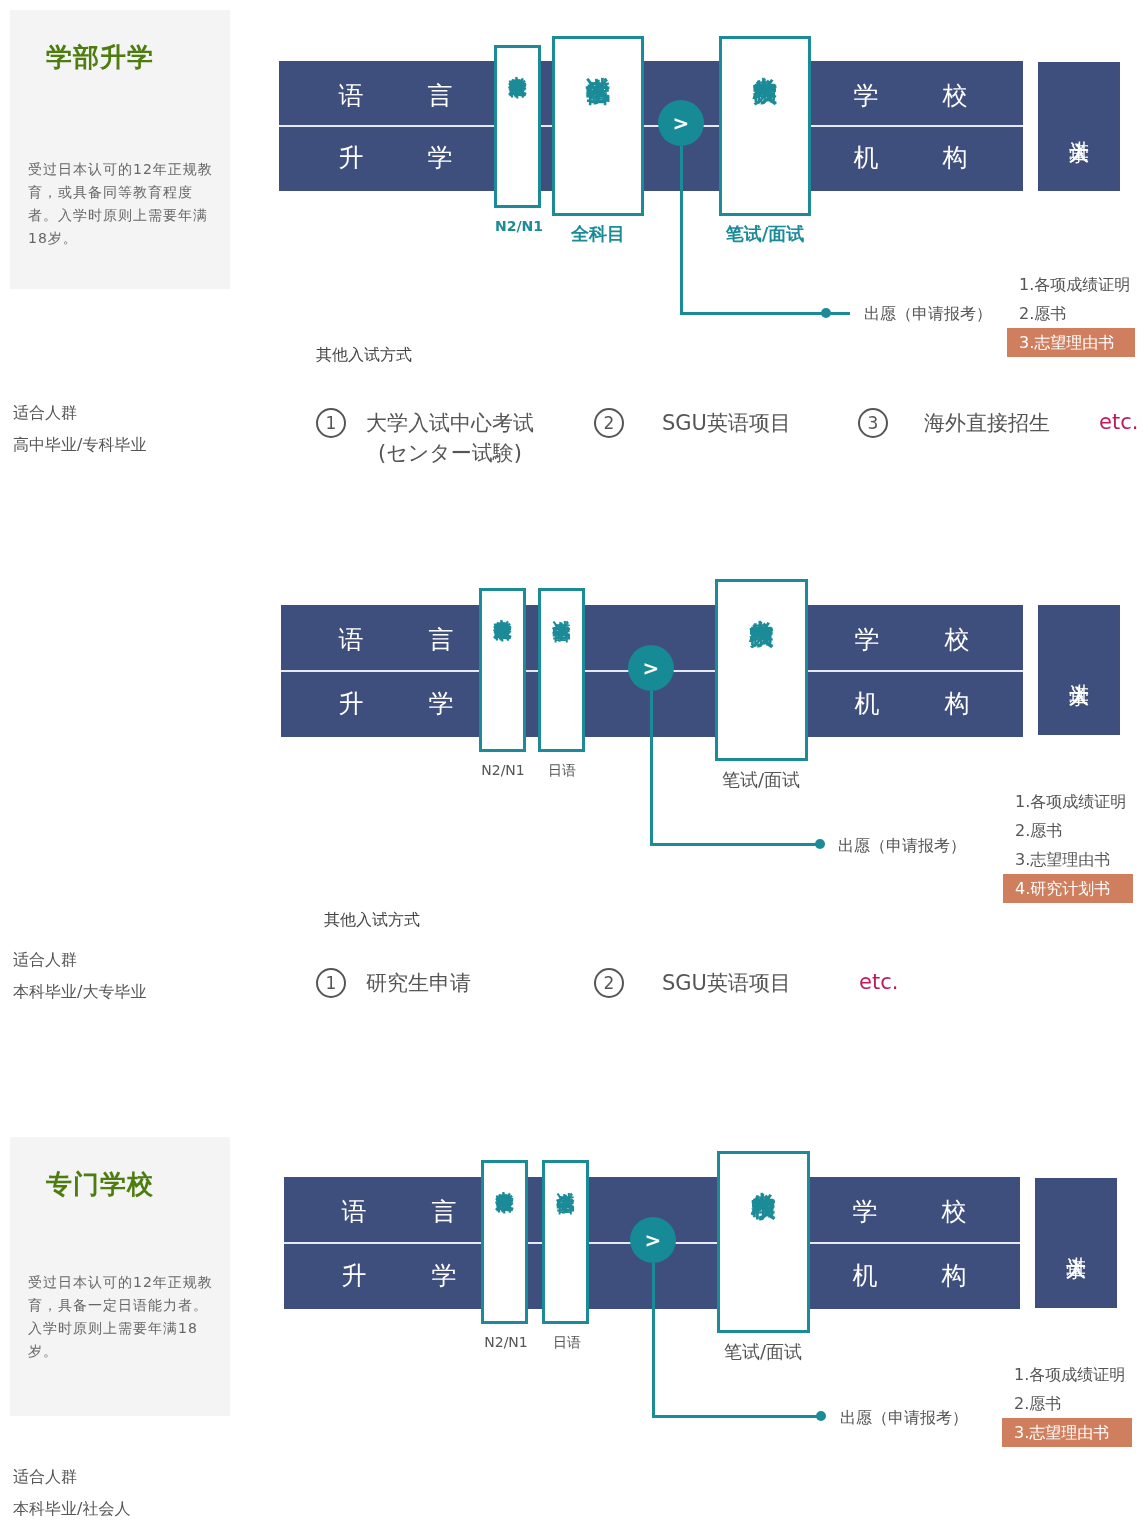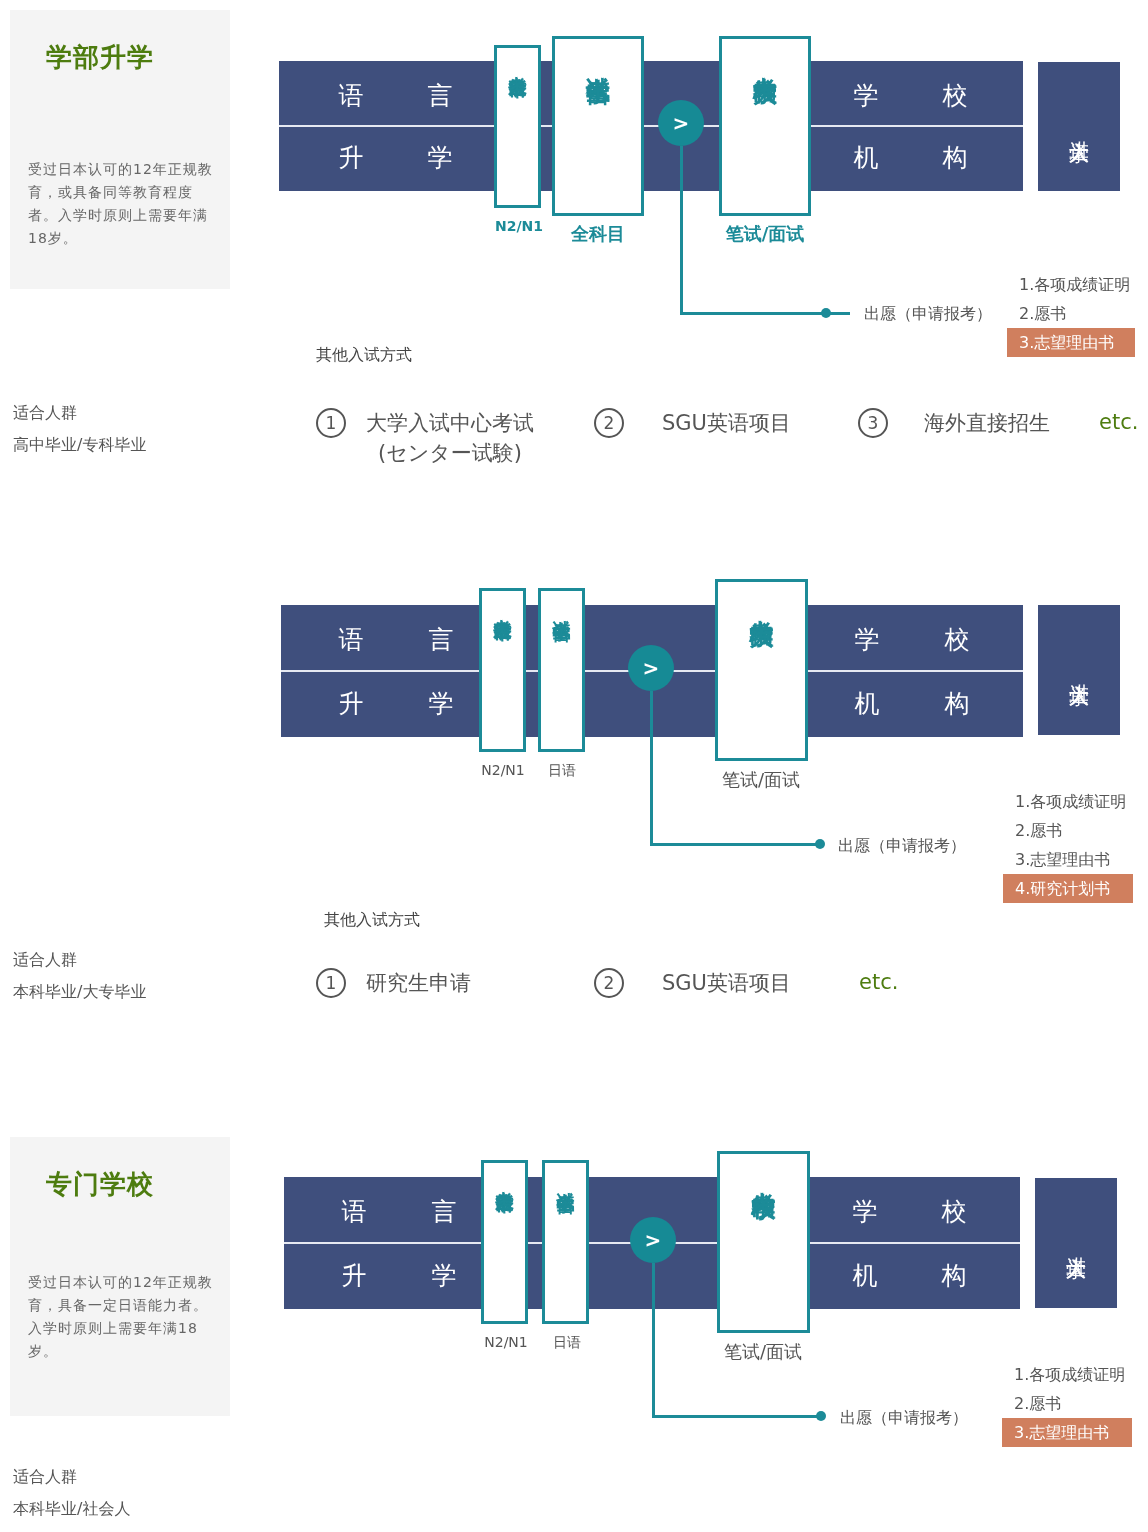--- a/index.html
+++ b/index.html
@@ -39,21 +39,21 @@
   .apply-label { position: absolute; font-size: 16px; color: #555; }
 
   .doc-list { position: absolute; font-size: 16px; color: #555; }
   .doc-item { height: 29px; line-height: 29px; padding-left: 12px; white-space: nowrap; }
   .doc-item.hl { background: #d07f5e; color: #fff; }
 
   .other-title { position: absolute; font-size: 16px; color: #444; }
   .other-item { position: absolute; display: flex; align-items: flex-start; font-size: 21px; color: #555; }
   .circ { width: 30px; height: 30px; border: 2px solid #555; border-radius: 50%; font-size: 17px; display: flex; align-items: center; justify-content: center; margin-right: 20px; margin-top: 0px; flex-shrink: 0; }
   .other-text { line-height: 30px; text-align: center; }
-  .etc { position: absolute; font-size: 21px; color: #4d7c0f; }
+  .etc { position: absolute; font-size: 21px; color: #be185d; }
 </style>
 </head>
 <body>
 
 <div class="section" style="top:0;height:540px;">
   <div class="info-card" style="top:10px;">
     <div class="info-title">学部升学</div>
     <div class="info-desc">受过日本认可的12年正规教育，或具备同等教育程度者。入学时原则上需要年满18岁。</div>
   </div>
 

